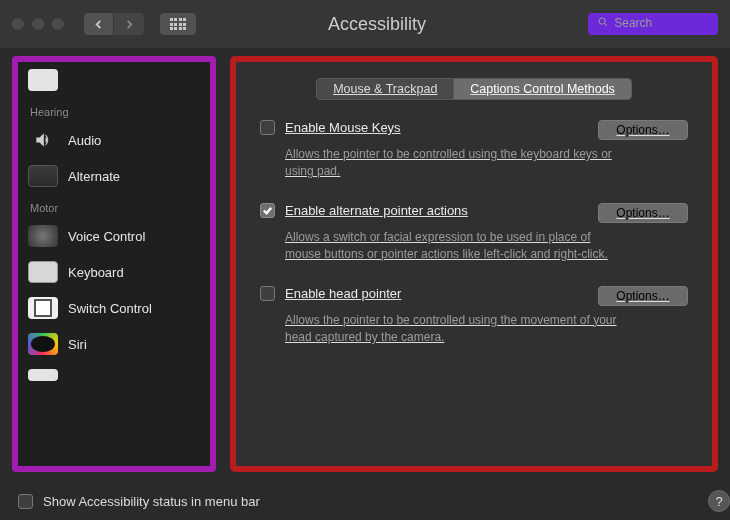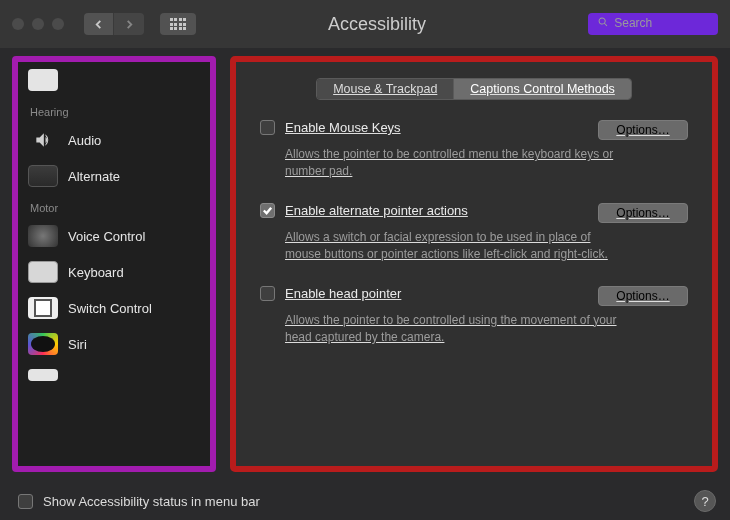--- a/index.html
+++ b/index.html
@@ -56,21 +56,21 @@
   .option { margin-bottom:22px; }
   .opt-row { display:flex; align-items:flex-start; gap:10px; }
   .chk { width:15px;height:15px;border-radius:3px;border:1px solid #777;background:#3f3f3f; display:flex;align-items:center;justify-content:center; flex-shrink:0;}
   .chk.checked { background:#6f6f6f; border-color:#8a8a8a; }
   .chk.checked svg { width:11px;height:11px; stroke:#fff; stroke-width:2.6; fill:none; }
   .opt-label { font-size:13px; color:#eaeaea; flex:1; }
   .opt-btn { background:#6a6a6a; border:1px solid #7a7a7a; color:#000000; font-size:12px; padding:2px 14px; border-radius:4px; cursor:default; min-width:90px; text-align:center;}
   .opt-desc { margin-left:25px; margin-top:6px; color:#9c9c9c; font-size:12px; max-width:340px; line-height:1.45; }
 
   
-  .footer { display:flex; align-items:center; padding:8px 14px 8px 18px; gap:10px; background:#2a2a2c; }
+  .footer { display:flex; align-items:center; padding:8px 0 8px 18px; gap:10px; background:#2a2a2c; }
   .footer .chk { width:15px;height:15px; }
   .footer .flabel { font-size:13px; color:#dcdcdc; flex:1; }
   .helpbtn { width:22px;height:22px;border-radius:50%;background:#565656;display:flex;align-items:center;justify-content:center;font-size:13px;color:#ddd;border:1px solid #6a6a6a; cursor:default;}
 
   ::-webkit-scrollbar{width:0;height:0;}
 </style>
 </head>
 <body>
 
 <div class="window">
@@ -166,21 +166,21 @@
           <div class="tab">Mouse &amp; Trackpad</div>
           <div class="tab active">Captions Control Methods</div>
         </div>
       <div id="options">
           <div class="option">
             <div class="opt-row">
               <div class="chk"></div>
               <div class="opt-label">Enable Mouse Keys</div>
               <div class="opt-btn">Options…</div>
             </div>
-            <div class="opt-desc">Allows the pointer to be controlled menu the keyboard keys or number pad.</div>
+            <div class="opt-desc">Allows the pointer to be controlled using the keyboard keys or using pad.</div>
           </div>
           <div class="option">
             <div class="opt-row">
               <div class="chk checked">
                 <svg viewBox="0 0 12 12">
                   <path d="M2 6l3 3 5-6"></path>
                 </svg>
               </div>
               <div class="opt-label">Enable alternate pointer actions</div>
               <div class="opt-btn">Options…</div>

